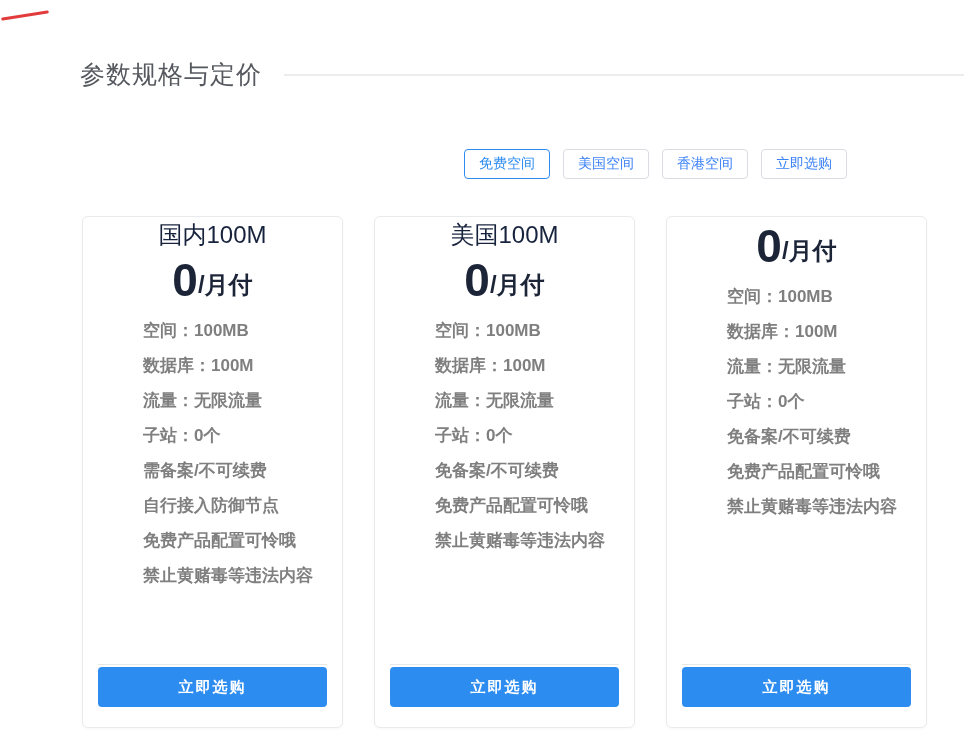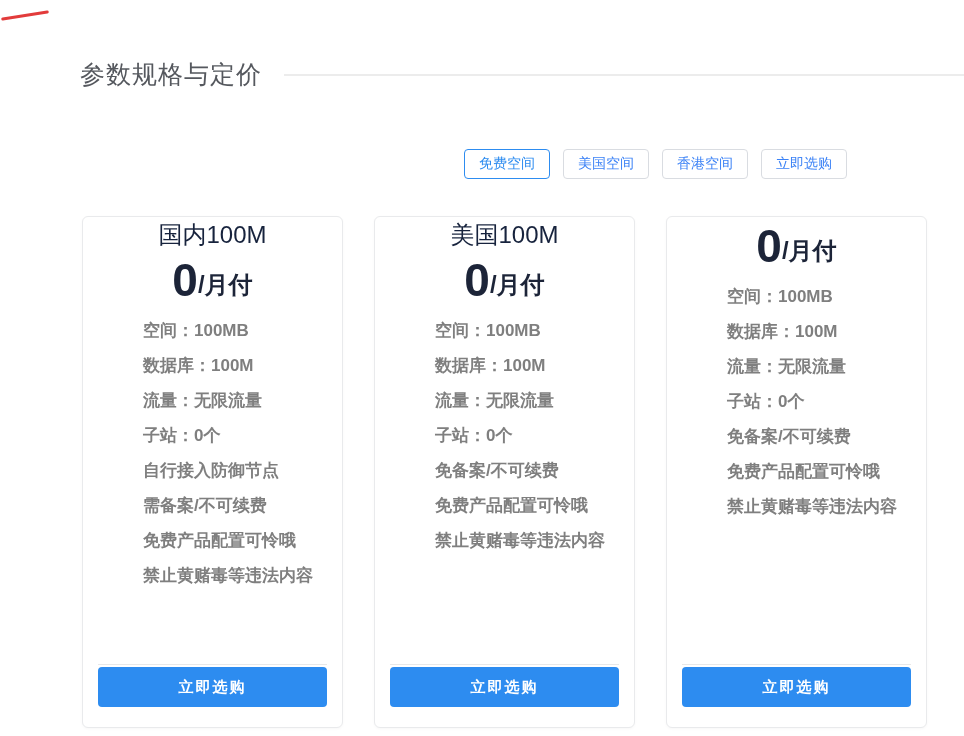--- a/index.html
+++ b/index.html
@@ -153,22 +153,22 @@
       <div class="card-title">国内100M</div>
       <div class="card-price">
         <span class="price-num">0</span>
         <span class="price-unit">/月付</span>
       </div>
       <ul class="spec-list">
         <li>空间：100MB</li>
         <li>数据库：100M</li>
         <li>流量：无限流量</li>
         <li>子站：0个</li>
+        <li>需备案/不可续费</li>
         <li>自行接入防御节点</li>
-        <li>需备案/不可续费</li>
         <li>免费产品配置可怜哦</li>
         <li>禁止黄赌毒等违法内容</li>
       </ul>
       <div class="card-divider"></div>
       <button class="buy-button">立即选购</button>
     </div>
 
     <div class="card">
       <div class="card-title">美国100M</div>
       <div class="card-price">

